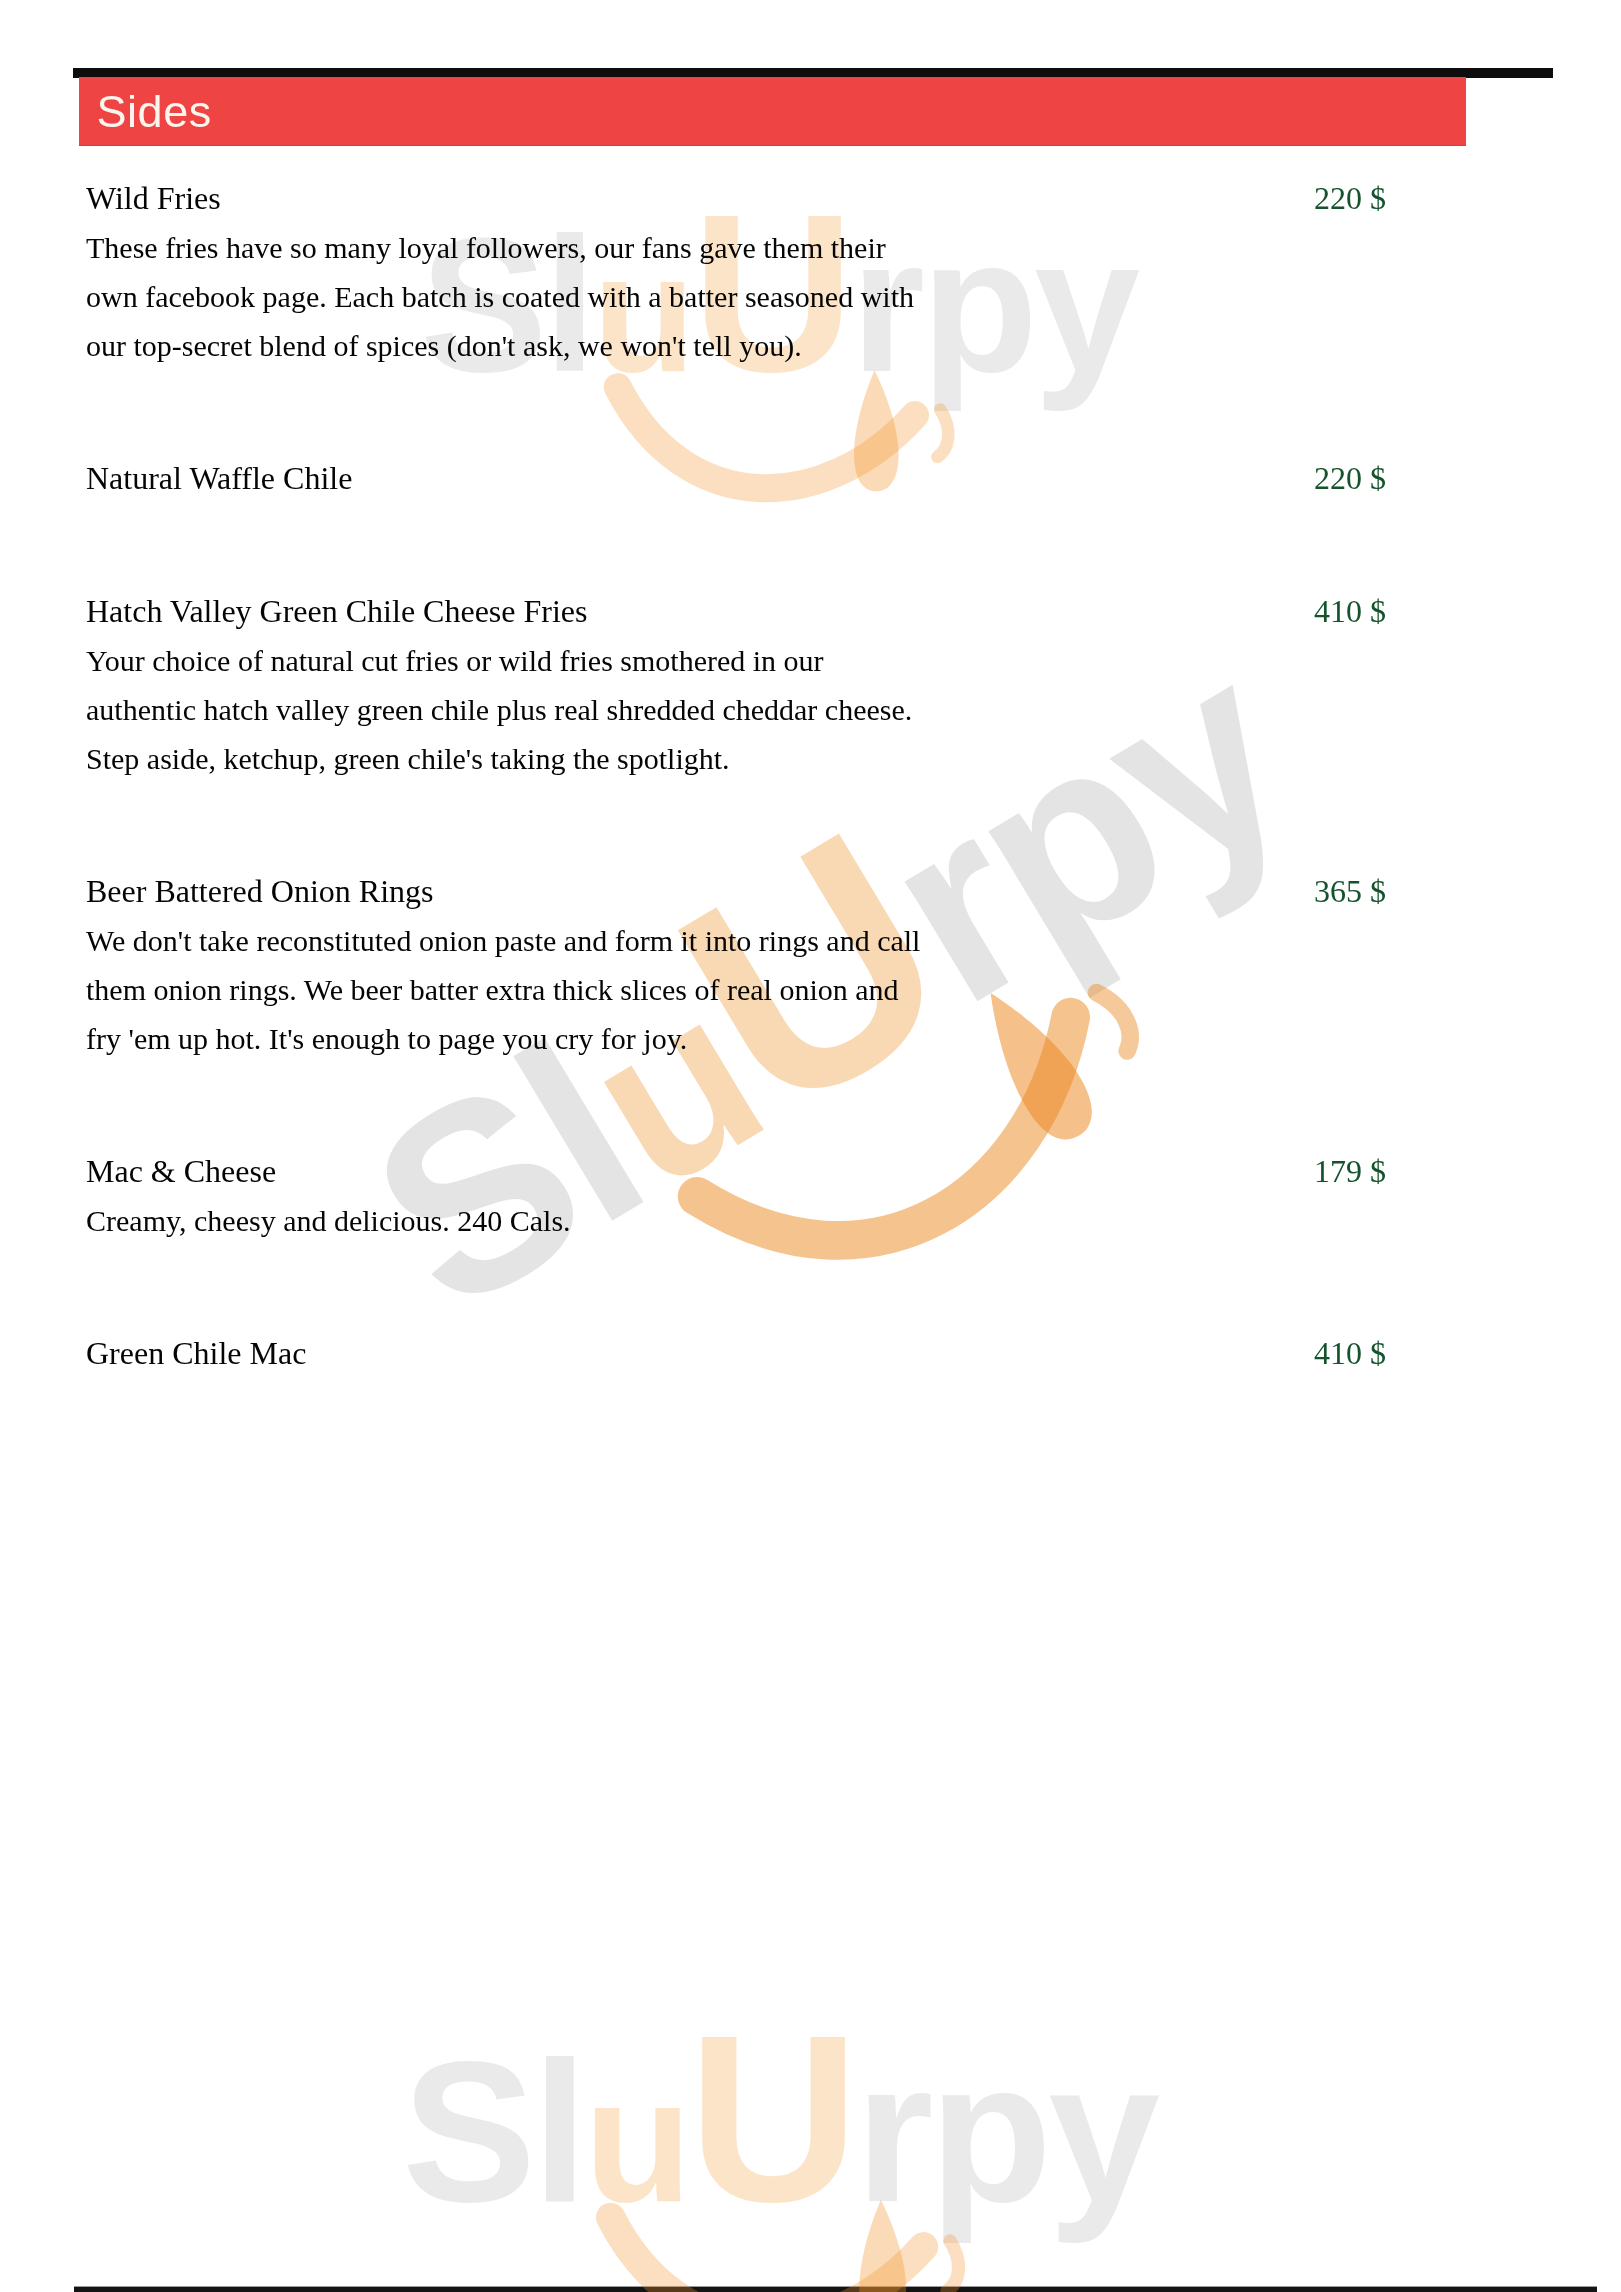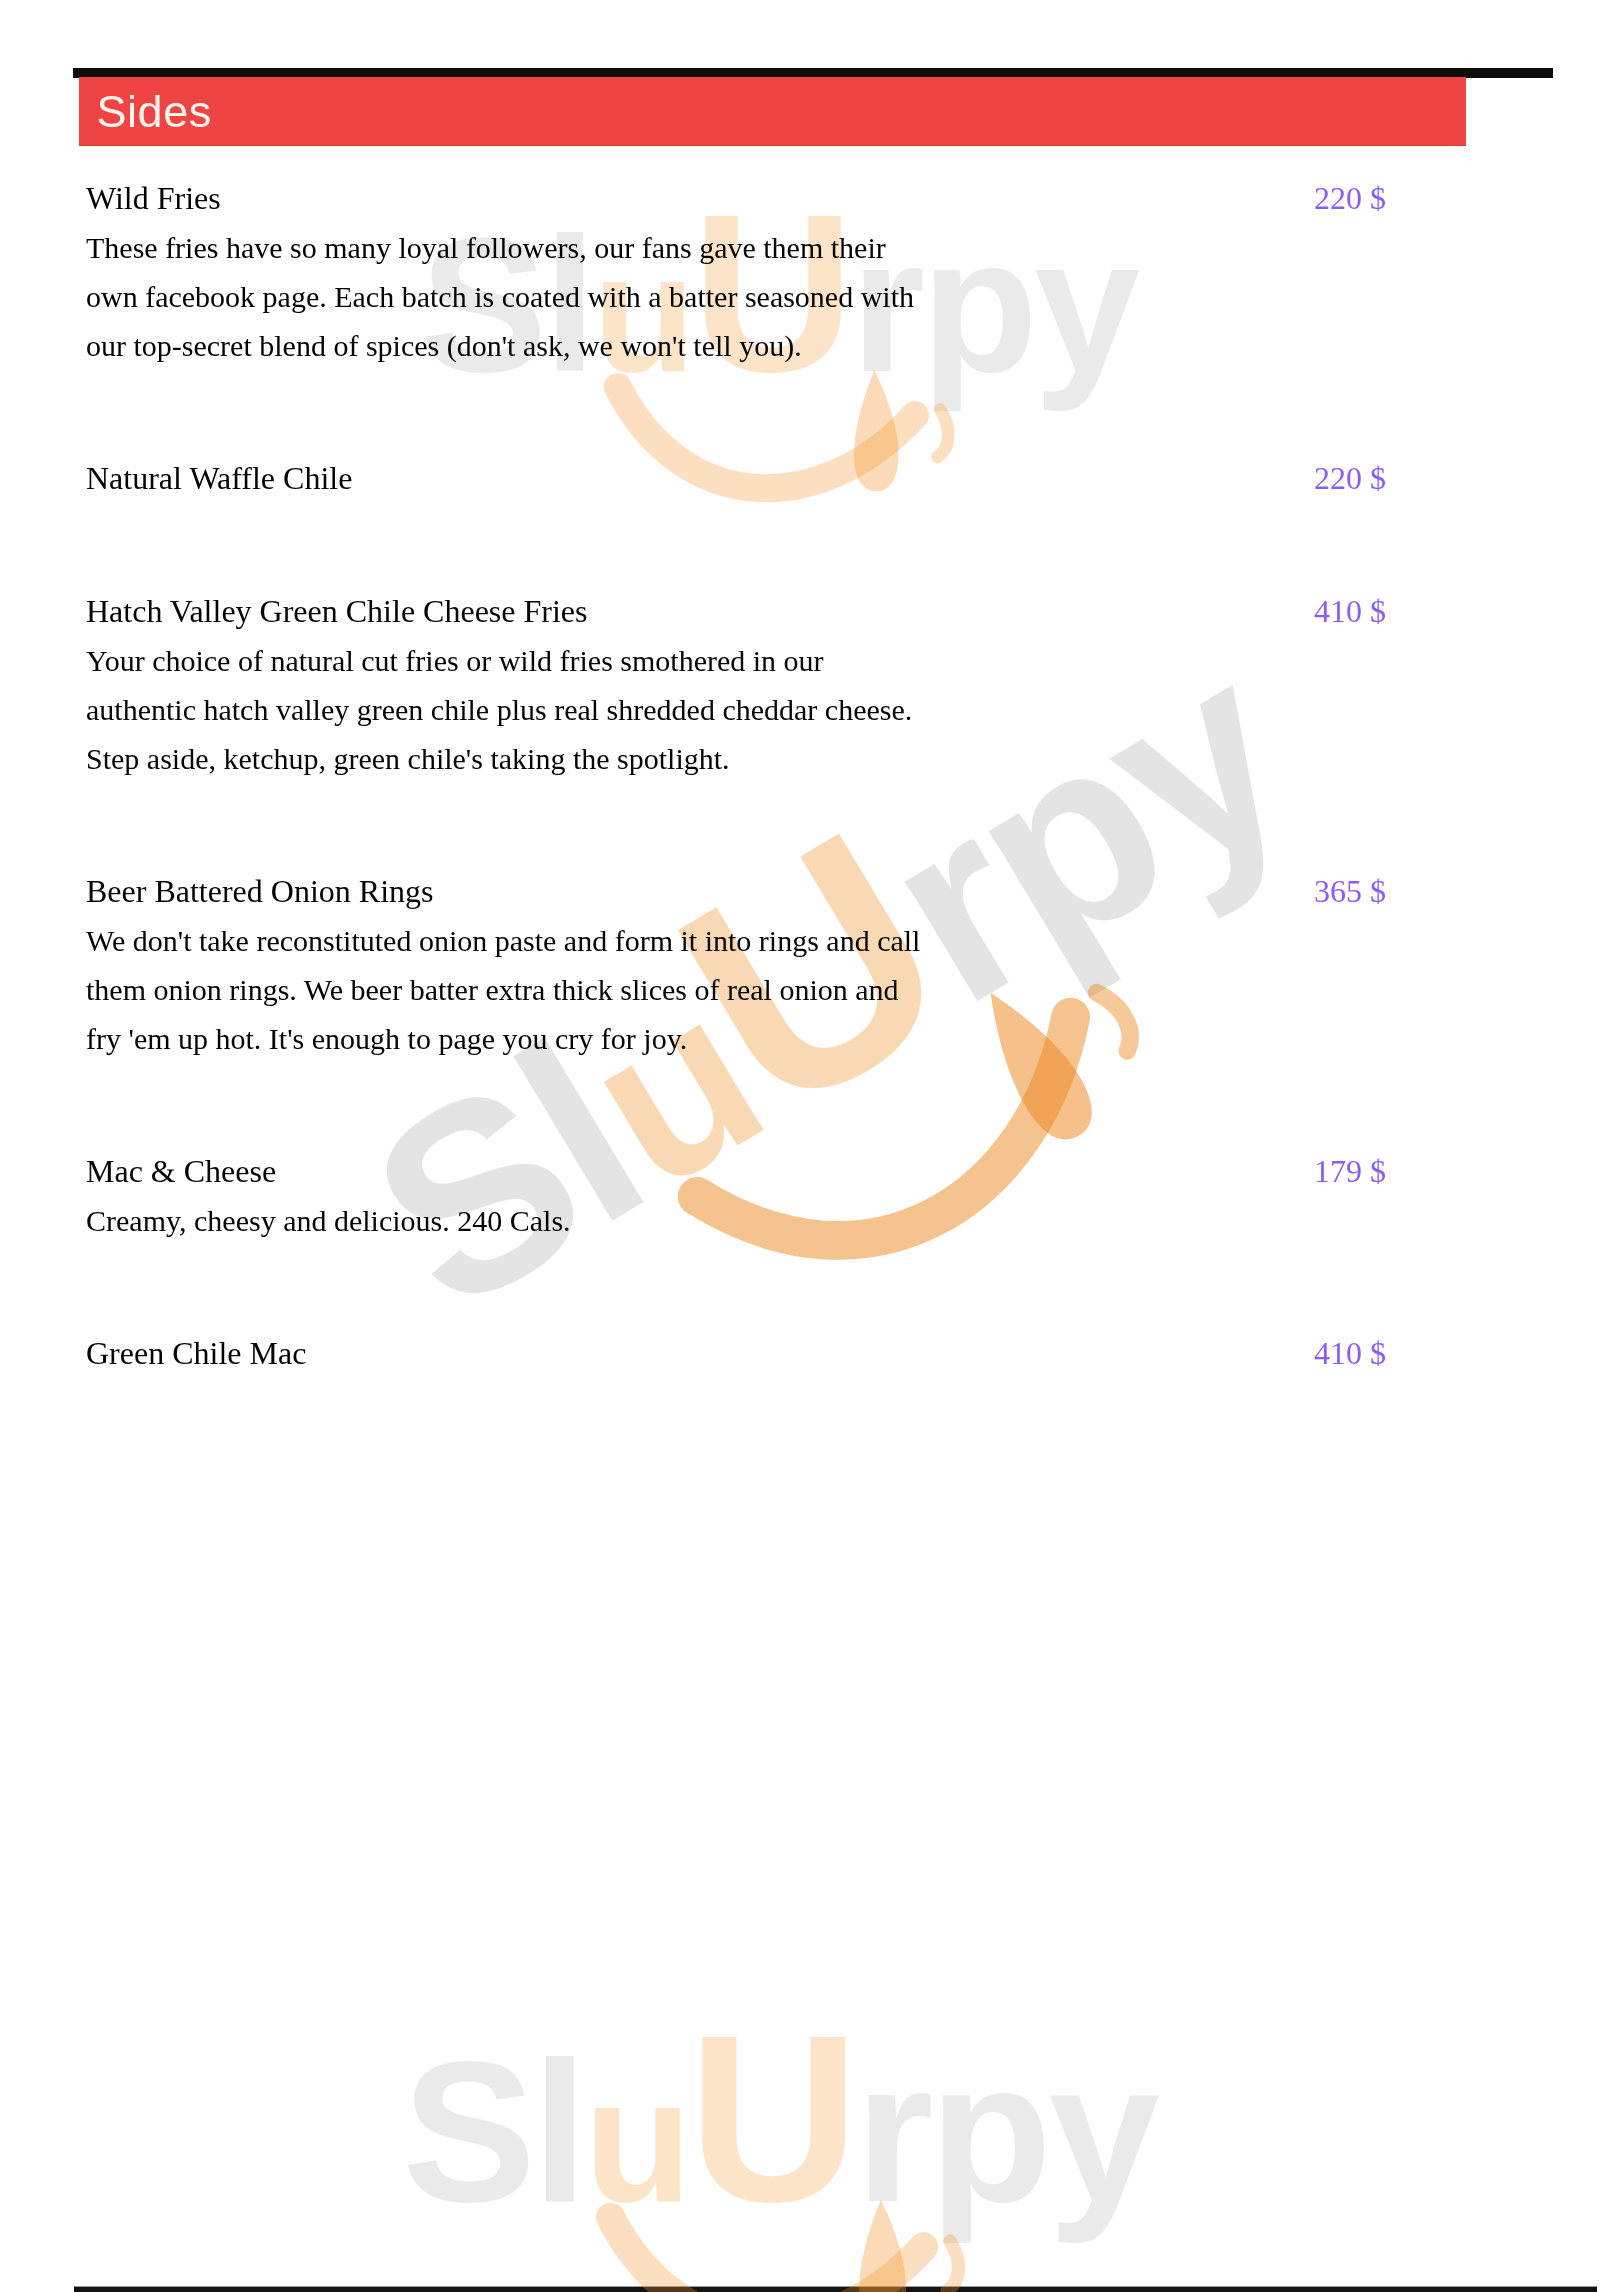--- a/index.html
+++ b/index.html
@@ -98,21 +98,21 @@
   }
   .item .name {
     font-size: 32px;
     line-height: 49px;
     color: #050505;
   }
   .item .price {
     font-size: 32px;
     line-height: 49px;
     white-space: nowrap;
-    color: #8b5cf6;
+    color: #14532d;
   }
   .desc-line {
     font-size: 30px;
     line-height: 49px;
     color: #050505;
   }
 </style>
 </head>
 <body>
 

